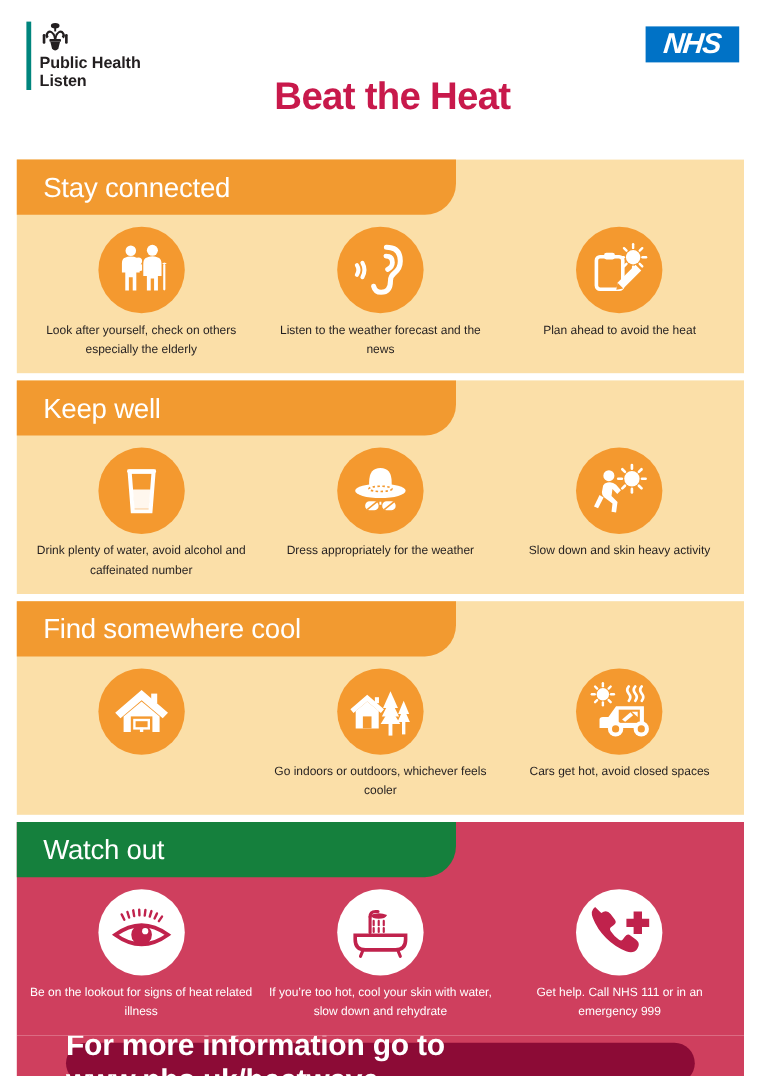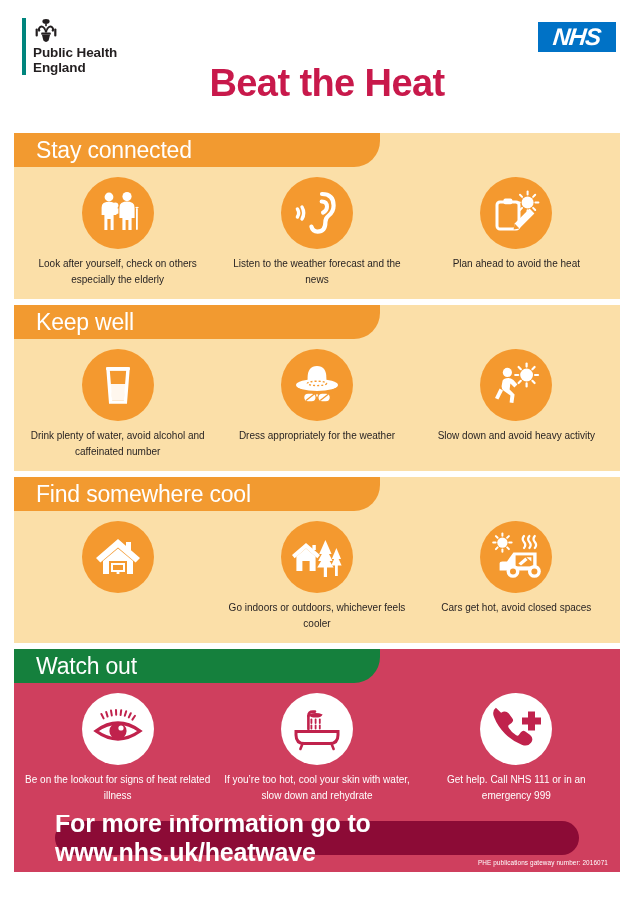--- a/index.html
+++ b/index.html
@@ -20,30 +20,30 @@
   .nhs-logo{
     position:absolute;right:18px;top:22px;background:#0072c6;
     width:78px;height:30px;display:flex;align-items:center;justify-content:center;
   }
   .nhs-logo span{
     color:#fff;font-weight:700;font-size:24px;font-style:italic;
     letter-spacing:-1.2px;transform:skewX(-6deg);
   }
   .main-title{
     position:absolute;left:0;right:0;top:62px;text-align:center;
-    color:#c8194b;font-size:38px;font-weight:700;letter-spacing:-0.6px;
+    color:#c8194b;font-size:32px;font-weight:700;letter-spacing:-0.6px;
     padding-left:20px;
   }
 
   
   .section{position:relative;margin:0 14px 6px 14px;}
   .section.orange{background:#fbdfa8;}
   .section.red{background:#cf3f5e;margin-bottom:0;}
   .tab{
-    position:relative;height:34px;width:366px;
+    position:relative;height:46px;width:366px;
     display:flex;align-items:center;padding-left:22px;box-sizing:border-box;
     border-bottom-right-radius:26px;
   }
   .orange .tab{background:#f29a30;}
   .red .tab{background:#15803d;}
   .tab-label{color:#ffffff;font-size:23px;font-weight:400;letter-spacing:-0.2px;}
 
   .cards{display:flex;padding:10px 4px 12px 4px;}
   .card{flex:1;display:flex;flex-direction:column;align-items:center;}
   .icon-circle{
@@ -84,21 +84,21 @@
             <ellipse cx="13" cy="3.4" rx="3.6" ry="2.3"></ellipse>
             <rect x="12.2" y="5.2" width="1.6" height="3"></rect>
             <path d="M5.5 9.5 Q7.5 6.2 10.5 8.2 Q13 10 13 12 Q13 10 15.5 8.2 Q18.5 6.2 20.5 9.5 Q22 12 20 14 L18.5 12.6 Q19.6 11.2 18.6 10 Q17.2 8.6 15.6 10.4 Q14 12.2 14 14.4 L12 14.4 Q12 12.2 10.4 10.4 Q8.8 8.6 7.4 10 Q6.4 11.2 7.5 12.6 L6 14 Q4 12 5.5 9.5 Z"></path>
             <rect x="8.2" y="14.6" width="9.6" height="2.1" rx="0.6"></rect>
             <path d="M9 17 L17 17 L15.6 22.6 Q13 25.4 10.4 22.6 Z"></path>
             <rect x="2.6" y="10.4" width="2.2" height="8" rx="1"></rect>
             <rect x="21.2" y="10.4" width="2.2" height="8" rx="1"></rect>
           </g>
         </svg>
         <div class="phe-name">Public Health</div>
-        <div class="phe-name">England</div>
+        <div class="phe-name">Listen</div>
       </div>
     </div>
 
     <div class="nhs-logo">
       <span>NHS</span>
     </div>
 
     <div class="main-title">Beat the Heat</div>
   </div>
 
@@ -220,21 +220,21 @@
                 <line x1="42.4" y1="21.8" x2="44.6" y2="24"></line>
                 <line x1="44.6" y1="8" x2="42.4" y2="10.2"></line>
                 <line x1="30.8" y1="21.8" x2="28.6" y2="24"></line>
               </g>
               <circle cx="17.4" cy="13.4" r="4.6"></circle>
               <path d="M14 20 Q19.4 17.4 23.4 21 L27.4 25.6 L24.4 28.6 L20.4 24.6 L19.6 30.4 L24.6 35.4 L23.4 44 L19.6 43.4 L20.4 36.6 L13.4 31.4 Q11 29.4 11.8 26 L12.6 21.6 Z"></path>
               <path d="M13 31.6 L8.4 40.6 L5 39 L9.6 29.4 Z"></path>
             </g>
           </svg>
         </div>
-        <div class="card-text">Slow down and avoid heavy activity</div>
+        <div class="card-text">Slow down and skin heavy activity</div>
       </div>
     </div>
   </div>
 
   <div class="section orange">
     <div class="tab">
       <span class="tab-label">Find somewhere cool</span>
     </div>
     <div class="cards">
       <div class="card">

